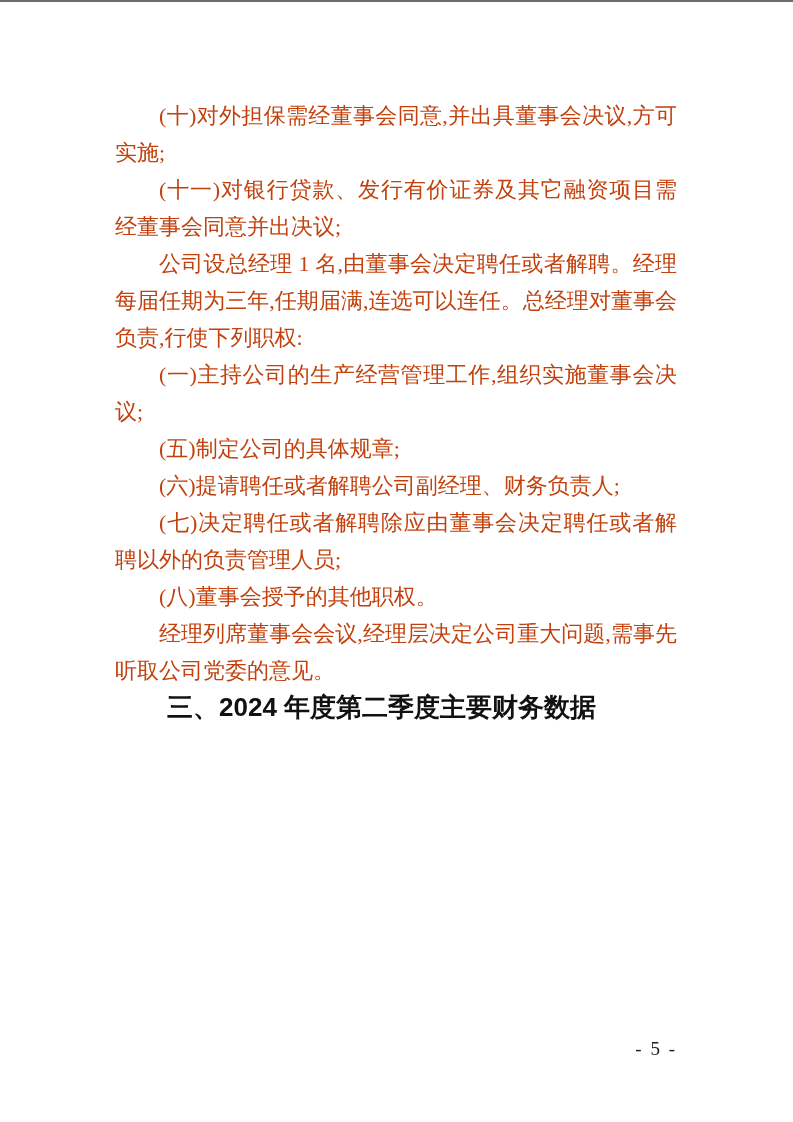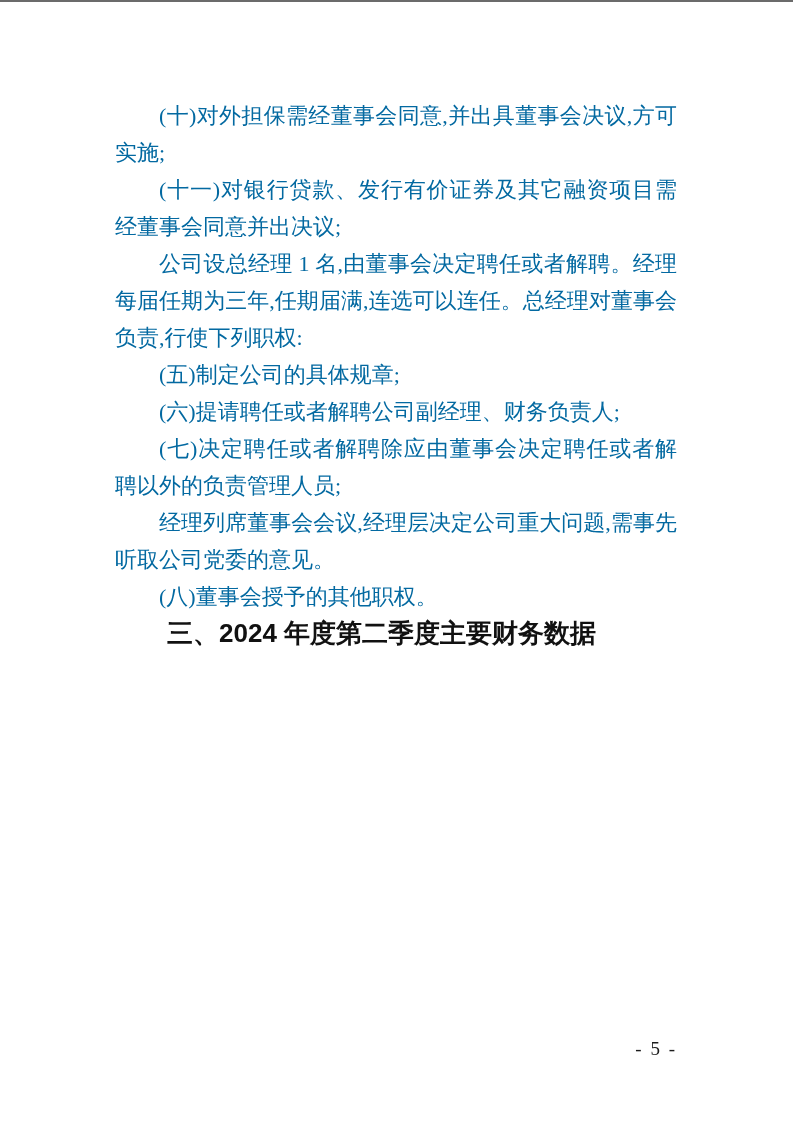--- a/index.html
+++ b/index.html
@@ -30,21 +30,21 @@
     top: 97px;
     width: 562px;
   }
   .body-par {
     font-size: 22px;
     line-height: 37px;
     text-align: justify;
     text-justify: inter-character;
     text-indent: 2em;
     letter-spacing: 0px;
-    color: #0369a1;
+    color: #c2410c;
   }
   .section-heading {
     font-family: "Liberation Sans", "DejaVu Sans", sans-serif;
     font-weight: 700;
     font-size: 26px;
     line-height: 37px;
     text-indent: 2em;
     color: #111111;
   }
   .page-number {
@@ -60,22 +60,23 @@
 </head>
 <body>
 
 <div class="page">
   <div class="page-top-edge"></div>
 
   <div class="content">
     <p class="body-par">(十)对外担保需经董事会同意,并出具董事会决议,方可实施;</p>
     <p class="body-par">(十一)对银行贷款、发行有价证券及其它融资项目需经董事会同意并出决议;</p>
     <p class="body-par">公司设总经理 1 名,由董事会决定聘任或者解聘。经理每届任期为三年,任期届满,连选可以连任。总经理对董事会负责,行使下列职权:</p>
+    <p class="body-par">(一)主持公司的生产经营管理工作,组织实施董事会决议;</p>
     <p class="body-par">(五)制定公司的具体规章;</p>
     <p class="body-par">(六)提请聘任或者解聘公司副经理、财务负责人;</p>
     <p class="body-par">(七)决定聘任或者解聘除应由董事会决定聘任或者解聘以外的负责管理人员;</p>
+    <p class="body-par">(八)董事会授予的其他职权。</p>
     <p class="body-par">经理列席董事会会议,经理层决定公司重大问题,需事先听取公司党委的意见。</p>
-    <p class="body-par">(八)董事会授予的其他职权。</p>
     <h2 class="section-heading">三、2024 年度第二季度主要财务数据</h2>
   </div>
 
   <div class="page-number">- 5 -</div>
 </div>
 
 </body></html>

